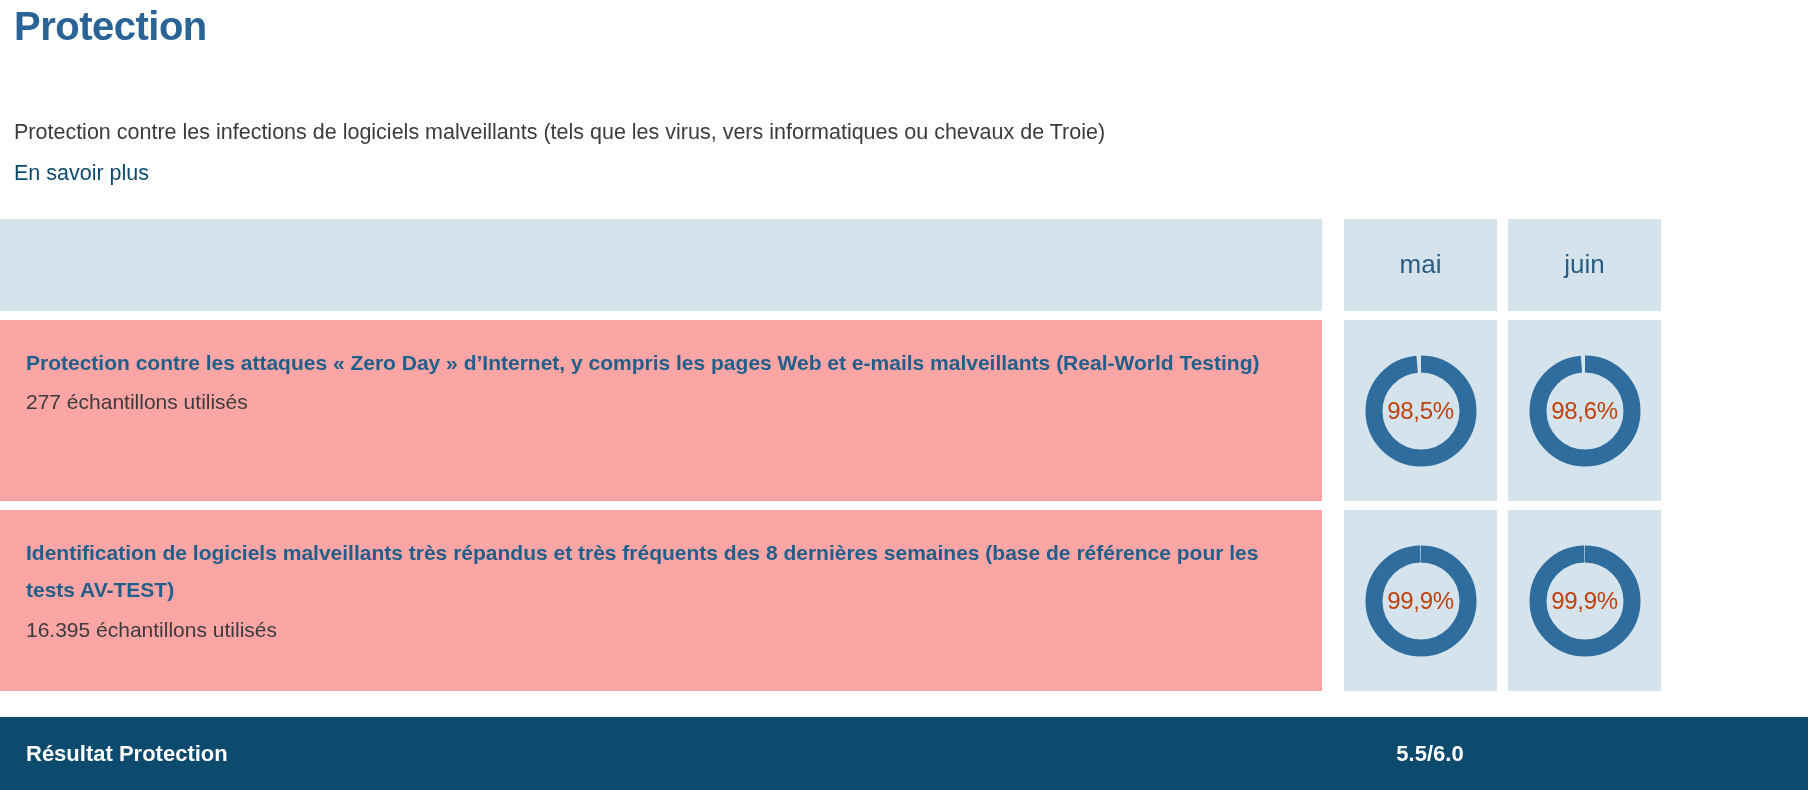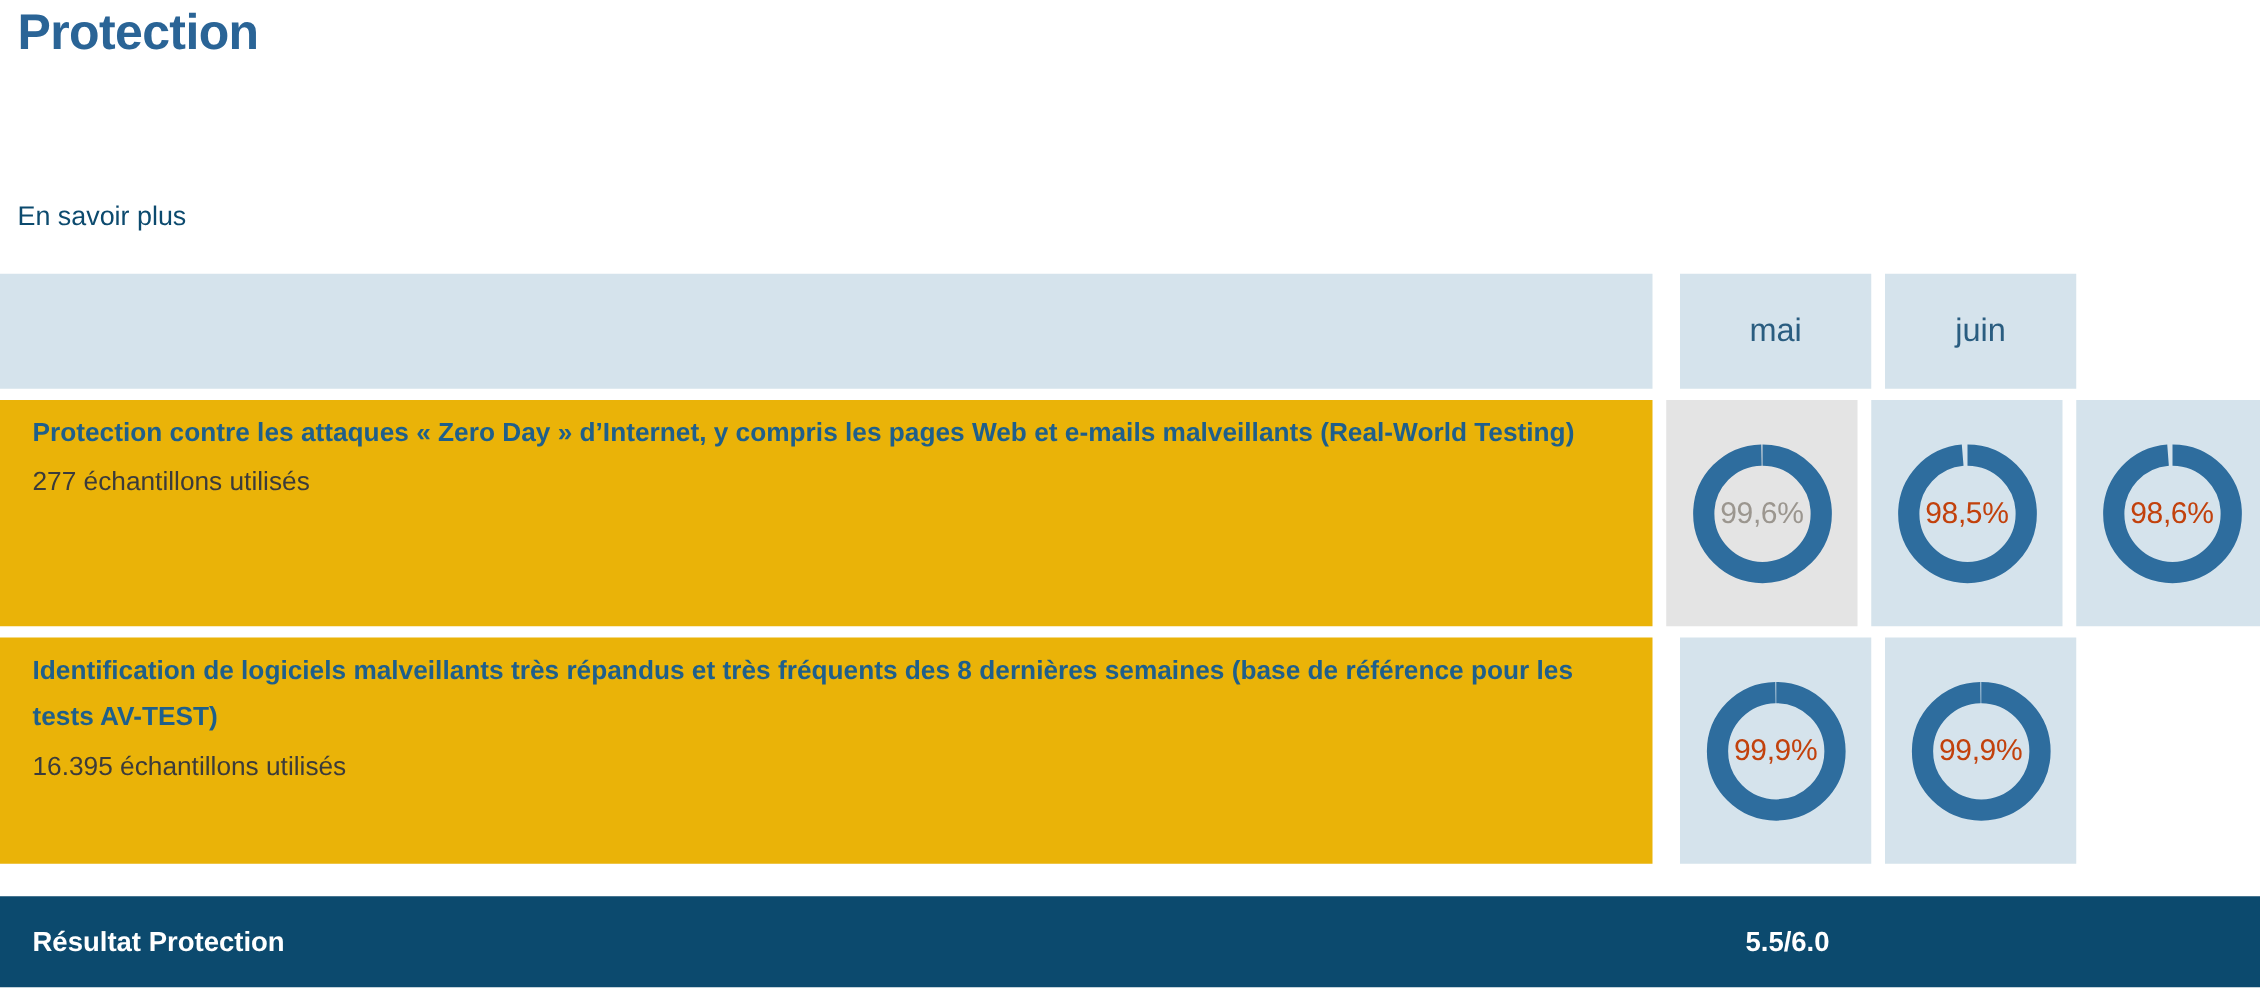--- a/index.html
+++ b/index.html
@@ -64,22 +64,22 @@
 
   .trow {
     display: flex;
     align-items: stretch;
     margin-bottom: 9px;
   }
 
   .cell-label {
     width: 1322px;
     flex: 0 0 1322px;
-    background: #eab308;
-    padding: 8px 26px 20px 26px;
+    background: #fca5a5;
+    padding: 24px 26px 20px 26px;
   }
 
   .col-spacer { flex: 0 0 11px; }
 
   .cell-value {
     flex: 0 0 153px;
     width: 153px;
     display: flex;
     align-items: center;
     justify-content: center;
@@ -174,20 +174,21 @@
     white-space: nowrap;
   }
 </style>
 </head>
 <body>
 
 <div class="page">
 
   <h1 class="page-title">Protection</h1>
 
+  <div class="intro-line">Protection contre les infections de logiciels malveillants (tels que les virus, vers informatiques ou chevaux de Troie)</div>
 
   <a class="more-link">En savoir plus</a>
 
   <div class="table-wrap">
 
     <div class="trow hrow">
       <div class="cell-label"></div>
       <div class="col-spacer"></div>
       <div class="col-spacer"></div>
       <div class="cell-value month">
@@ -199,28 +200,20 @@
       </div>
     </div>
 
     <div class="trow drow">
       <div class="cell-label">
         <div class="crit-title">Protection contre les attaques « Zero Day » d’Internet, y compris les pages Web et e-mails malveillants (Real-World Testing)</div>
         <div class="crit-sub">277 échantillons utilisés</div>
       </div>
       <div class="col-spacer"></div>
 
-      <div class="cell-value avg">
-        <div class="donut on-grey">
-          <svg viewBox="0 0 122 122">
-            <circle cx="61" cy="61" r="47" fill="none" stroke="#2e6d9e" stroke-width="17" stroke-dasharray="294.0 1.3" transform="rotate(-90 61 61)"></circle>
-          </svg>
-          <div class="val">99,6%</div>
-        </div>
-      </div>
 
       <div class="col-spacer"></div>
       <div class="cell-value month">
         <div class="donut on-blue">
           <svg viewBox="0 0 122 122">
             <circle cx="61" cy="61" r="47" fill="none" stroke="#2e6d9e" stroke-width="17" stroke-dasharray="290.9 4.4" transform="rotate(-90 61 61)"></circle>
           </svg>
           <div class="val">98,5%</div>
         </div>
       </div>

